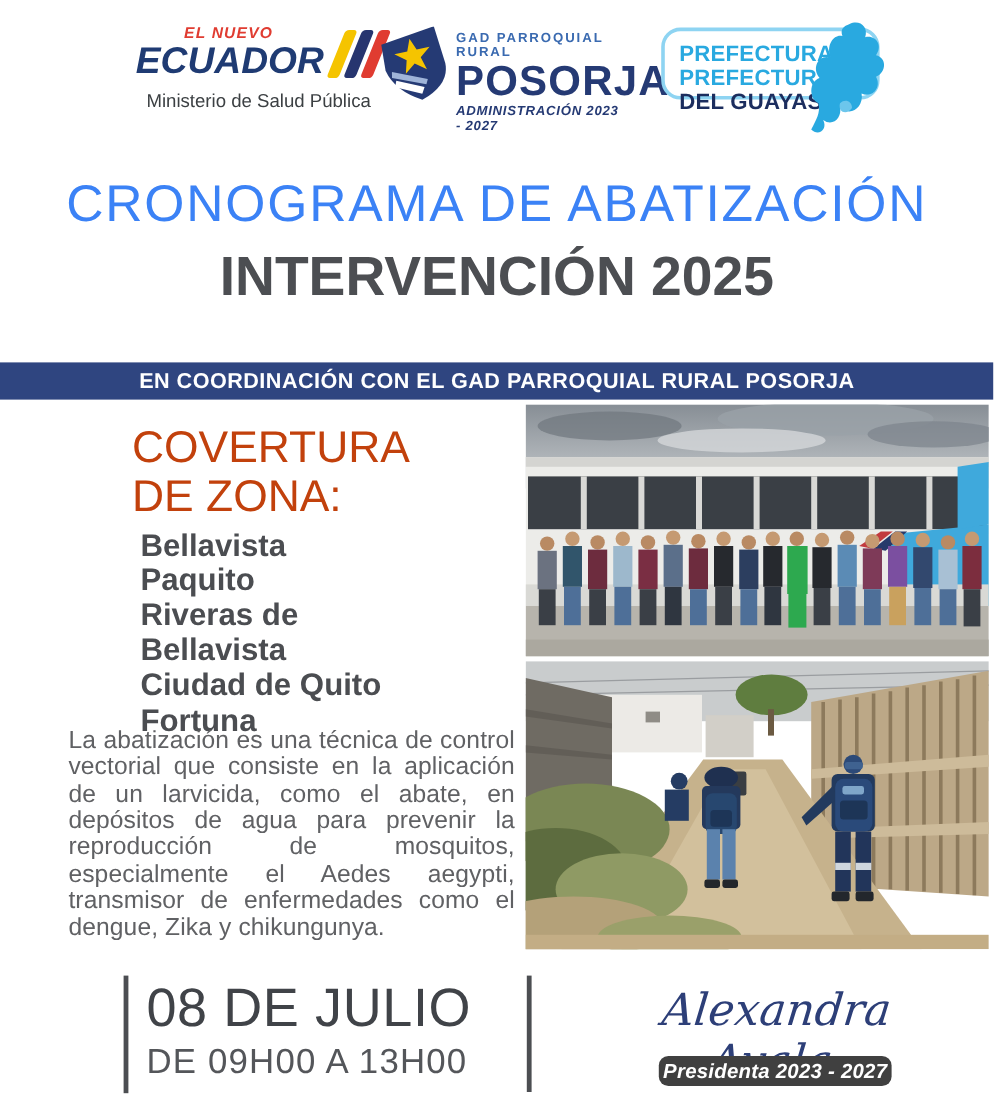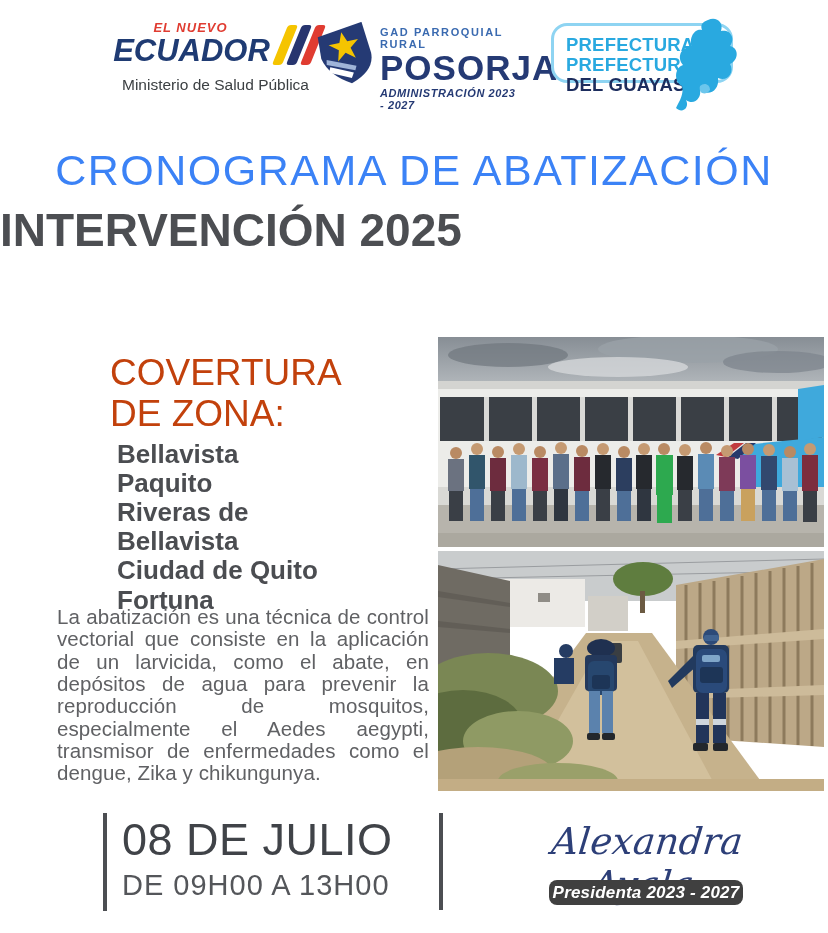--- a/index.html
+++ b/index.html
@@ -28,21 +28,21 @@
 
   .logo-prefectura { position:absolute; left:551px; top:23px; width:182px; height:60px;
     border:3px solid #8ed4f2; border-radius:16px; padding:9px 0 0 12px; background:#ffffff; }
   .pref-line1, .pref-line2 { color:#29a9e0; font-weight:800; font-size:18.5px; line-height:1.08; letter-spacing:0.2px; }
   .pref-line3 { color:#1c2d5e; font-weight:800; font-size:18.5px; line-height:1.08; letter-spacing:0.2px; }
   .pref-map { position:absolute; right:-18px; top:-10px; }
 
   
   .title-main { position:absolute; left:0; top:146px; width:828px; text-align:center;
     font-size:43px; font-weight:400; color:#3b82f6; letter-spacing:1.5px; }
-  .title-sub { position:absolute; left:0; top:203px; width:828px; 
+  .title-sub { position:absolute; left:0; top:203px; width:828px; text-align:center;
     font-size:46px; font-weight:800; color:#4c4e52; letter-spacing:0px; }
 
   
   .banner { position:absolute; left:0; top:302px; width:828px; height:31px; background:#2f4580;
     color:#ffffff; display:flex; align-items:center; justify-content:center;
     font-weight:700; font-size:18px; letter-spacing:0.4px; }
 
   
   .coverage-heading { position:absolute; left:110px; top:352px; width:220px;
     font-size:37px; font-weight:400; color:#c2410c; line-height:1.12; }
@@ -110,20 +110,21 @@
     <div class="pref-line3">DEL GUAYAS</div>
     <svg class="pref-map" width="78" height="100" viewBox="0 0 78 100">
       <path fill="#29a9e0" d="M38 4 C46 0 54 6 51 15 C60 13 66 22 60 30 C69 32 69 44 60 48 C65 57 57 66 48 62 C50 74 38 82 30 73 C32 82 24 90 16 84 C20 92 12 98 6 92 C10 84 14 78 12 70 C4 66 4 52 13 49 C6 41 12 29 22 32 C18 20 26 12 32 14 C30 8 33 6 38 4 Z"></path>
       <path fill="#6cc6ec" d="M30 70 C34 66 40 68 40 74 C36 80 28 78 30 70 Z"></path>
     </svg>
   </div>
 
   <div class="title-main">CRONOGRAMA DE ABATIZACIÓN</div>
   <div class="title-sub">INTERVENCIÓN 2025</div>
 
+  <div class="banner">EN COORDINACIÓN CON EL GAD PARROQUIAL RURAL POSORJA</div>
 
   <div class="coverage-heading">COVERTURA DE ZONA:</div>
 
   <div class="zone-list">
     <div>Bellavista</div>
     <div>Paquito</div>
     <div>Riveras de Bellavista</div>
     <div>Ciudad de Quito</div>
     <div>Fortuna</div>
   </div>

